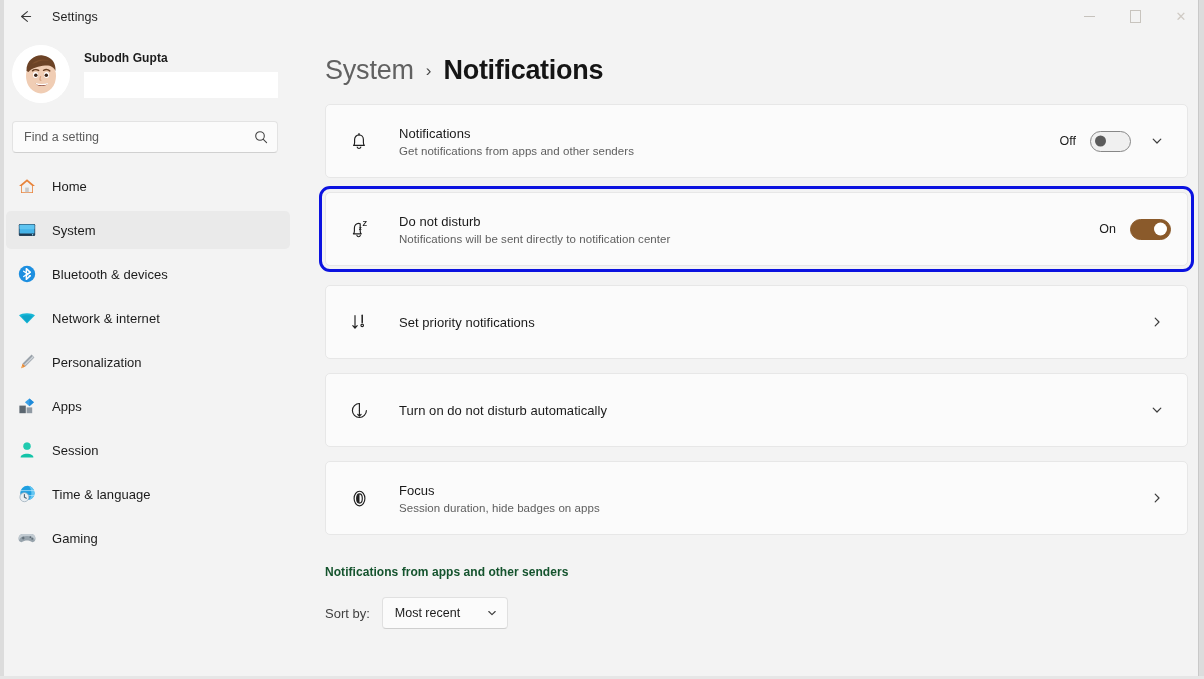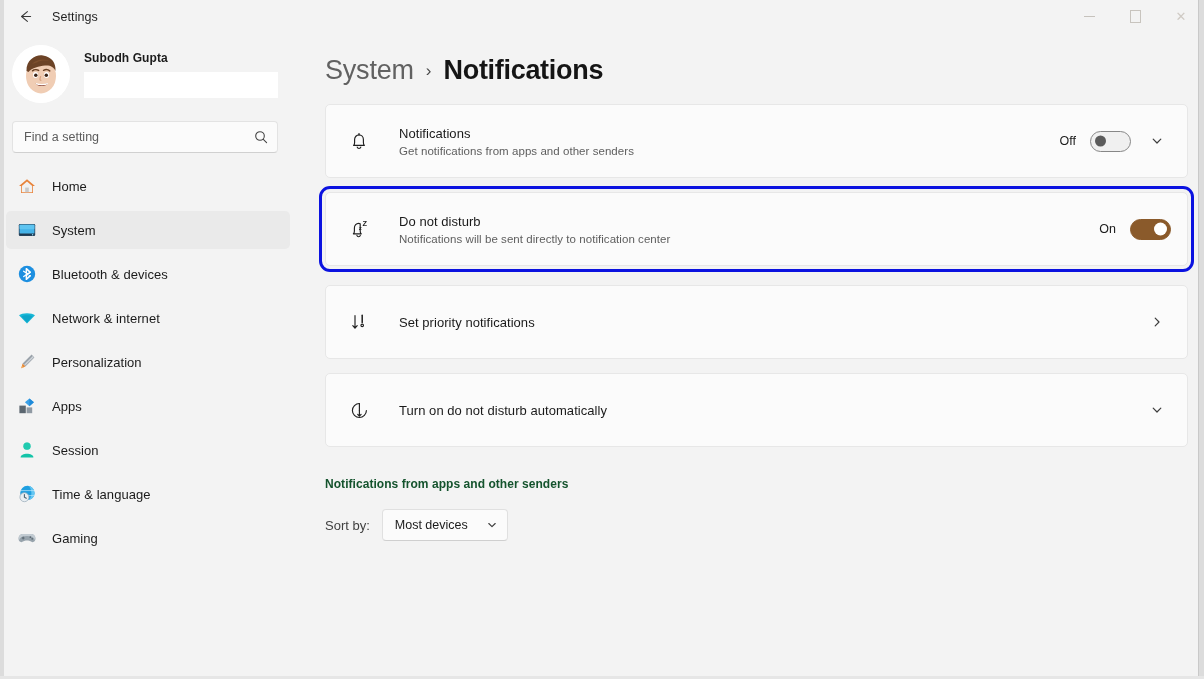--- a/index.html
+++ b/index.html
@@ -599,29 +599,49 @@
           </div>
           <div class="card-right">
             <span class="chev">
               <svg width="14" height="14" viewBox="0 0 14 14" aria-hidden="true">
                 <path d="M3.2 5.2 L7 9 L10.8 5.2" fill="none" stroke="currentColor" stroke-width="1.2" stroke-linecap="round" stroke-linejoin="round"></path>
               </svg>
             </span>
           </div>
         </div>
 
+        <div class="card">
+          <span class="card-ico">
+            <svg width="23" height="23" viewBox="0 0 23 23" aria-hidden="true">
+              <ellipse cx="11.5" cy="11.5" rx="5.4" ry="7.3" fill="none" stroke="currentColor" stroke-width="1.15"></ellipse>
+              <ellipse cx="11.5" cy="11.5" rx="2.8" ry="4.6" fill="none" stroke="currentColor" stroke-width="1.15"></ellipse>
+              <path d="M11.5 6.9 A2.8 4.6 0 0 0 11.5 16.1 Z" fill="currentColor"></path>
+            </svg>
+          </span>
+          <div class="card-text">
+            <div class="card-title">Focus</div>
+            <div class="card-sub">Session duration, hide badges on apps</div>
+          </div>
+          <div class="card-right">
+            <span class="chev">
+              <svg width="14" height="14" viewBox="0 0 14 14" aria-hidden="true">
+                <path d="M5.2 3.2 L9 7 L5.2 10.8" fill="none" stroke="currentColor" stroke-width="1.2" stroke-linecap="round" stroke-linejoin="round"></path>
+              </svg>
+            </span>
+          </div>
+        </div>
 
       </div>
 
       <div class="section-head">Notifications from apps and other senders</div>
 
       <div class="sortrow">
         <span class="sort-label">Sort by:</span>
         <div class="sort-select">
-          <span class="sort-value">Most devices</span>
+          <span class="sort-value">Most recent</span>
           <span class="sort-chev">
             <svg width="12" height="12" viewBox="0 0 12 12" aria-hidden="true">
               <path d="M2.8 4.5 L6 7.7 L9.2 4.5" fill="none" stroke="currentColor" stroke-width="1.1" stroke-linecap="round" stroke-linejoin="round"></path>
             </svg>
           </span>
         </div>
       </div>
 
     </div>
   </div>

